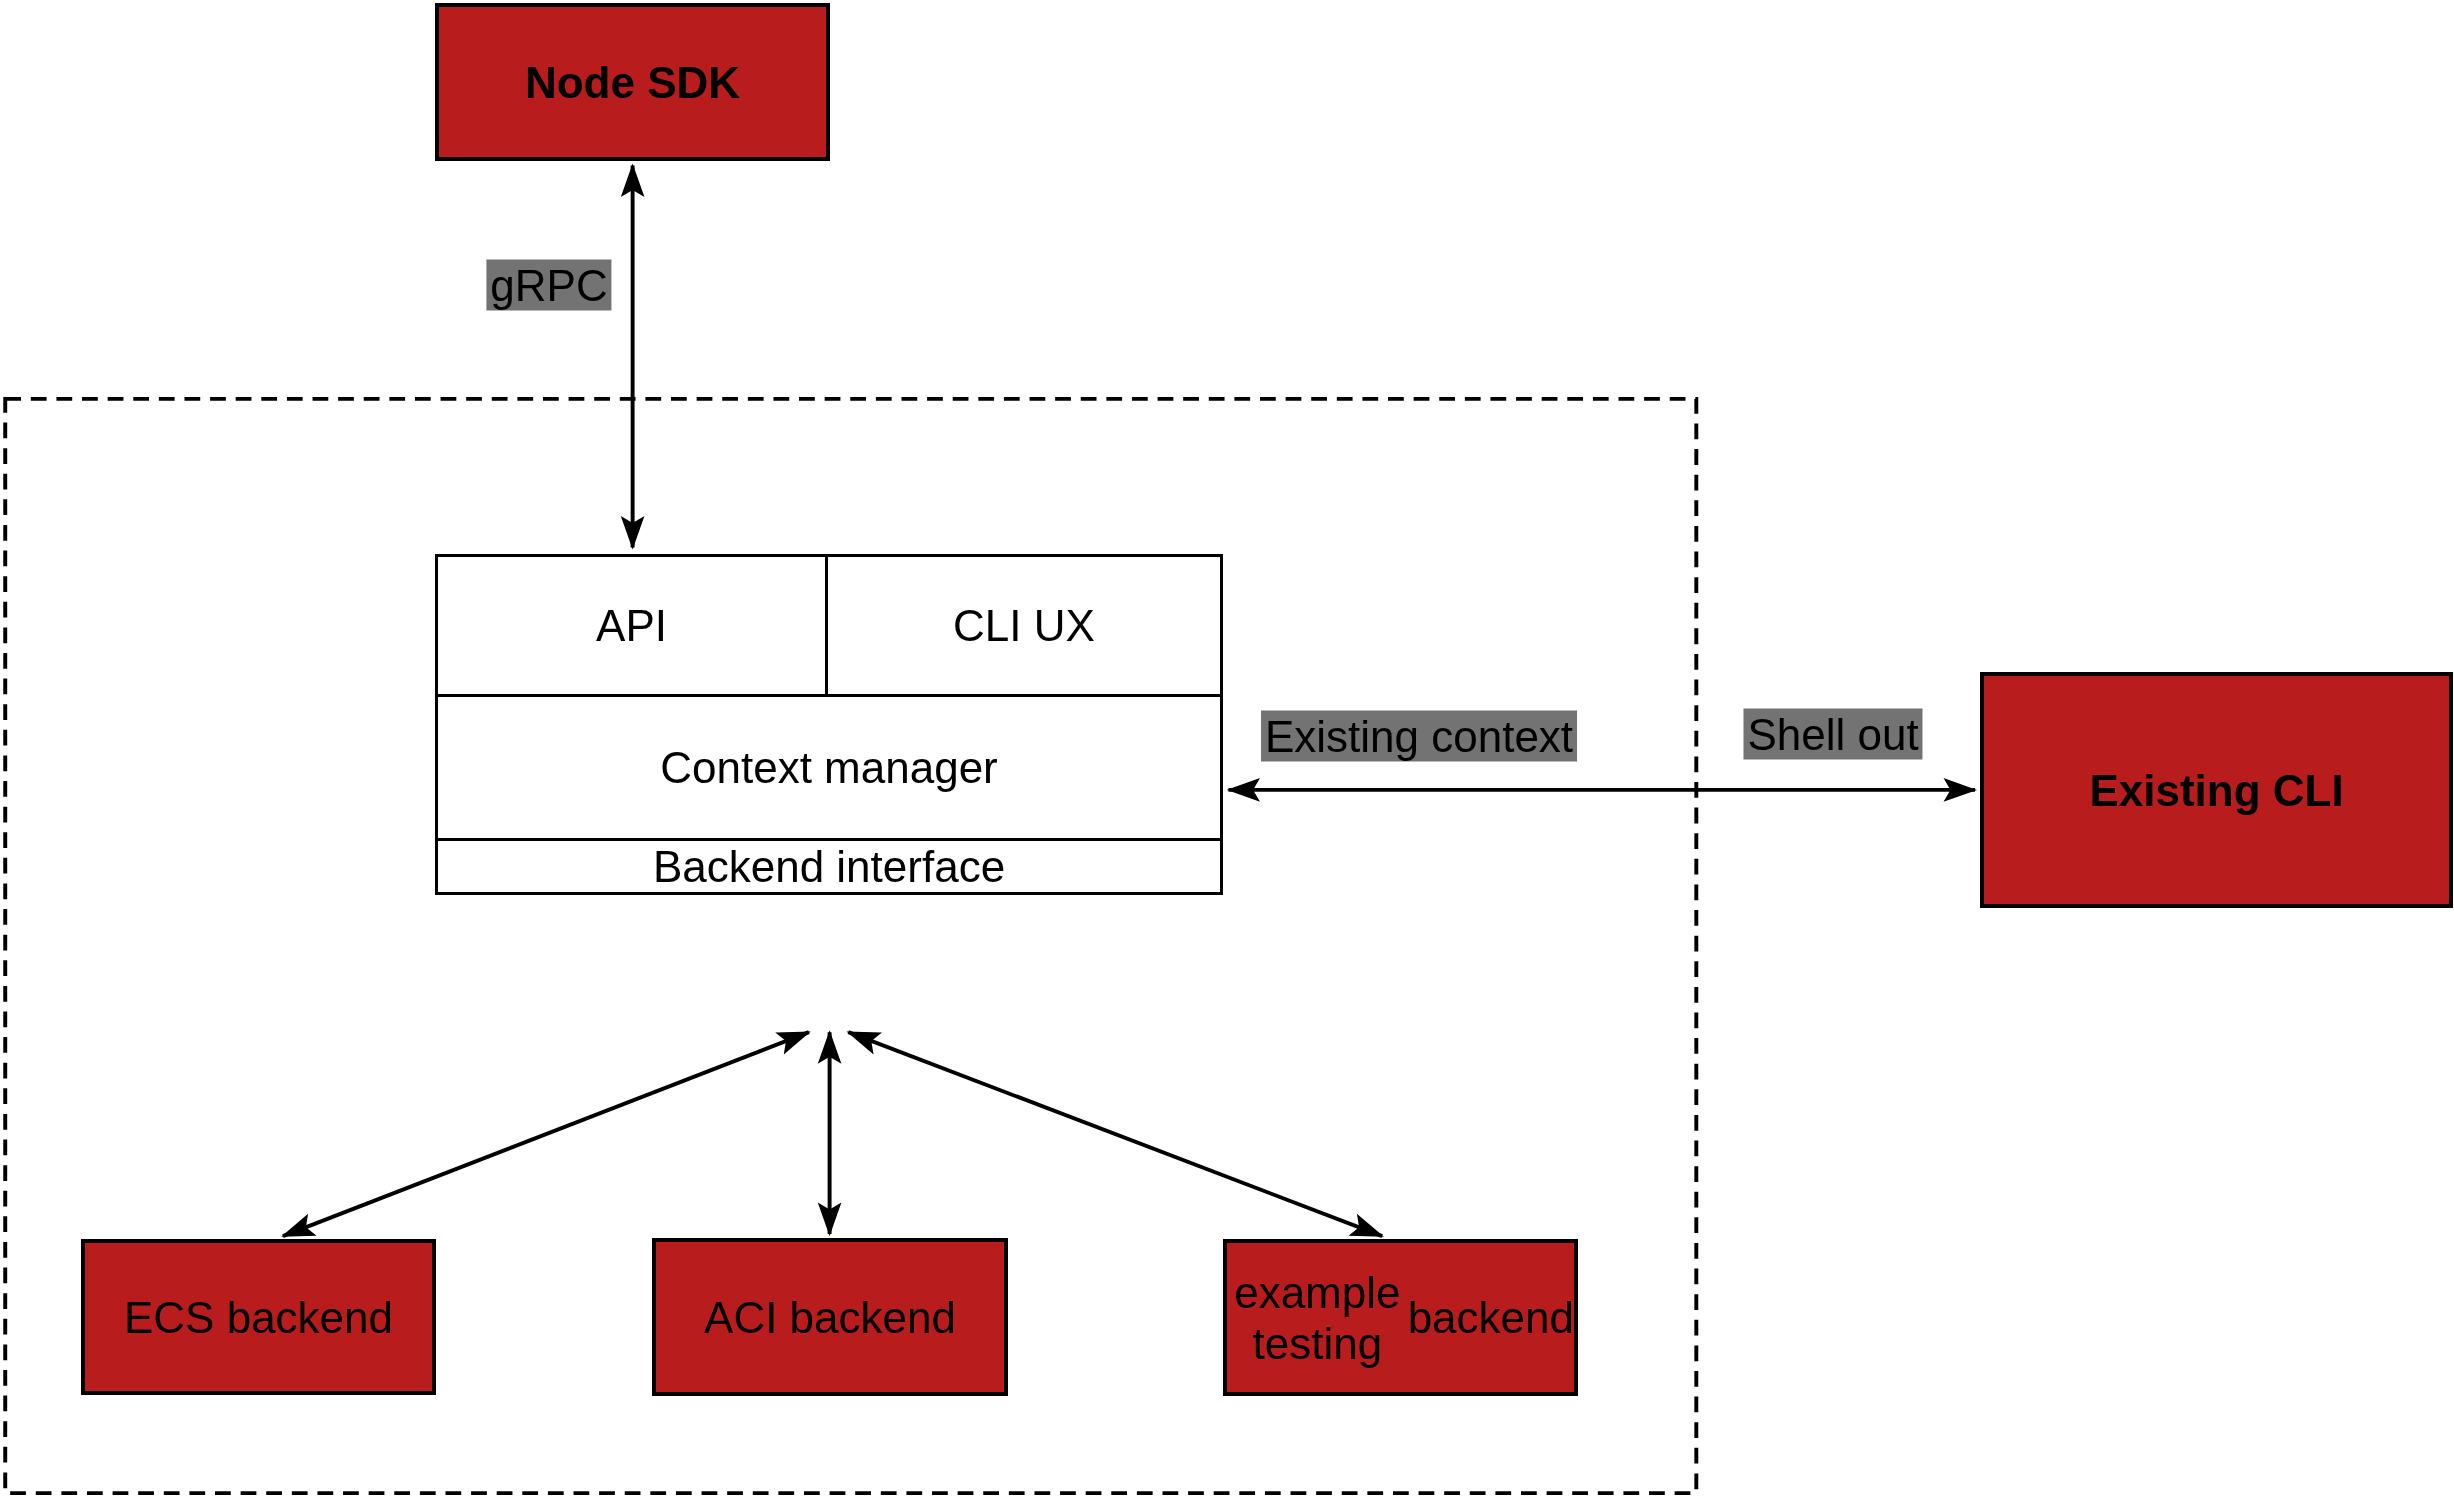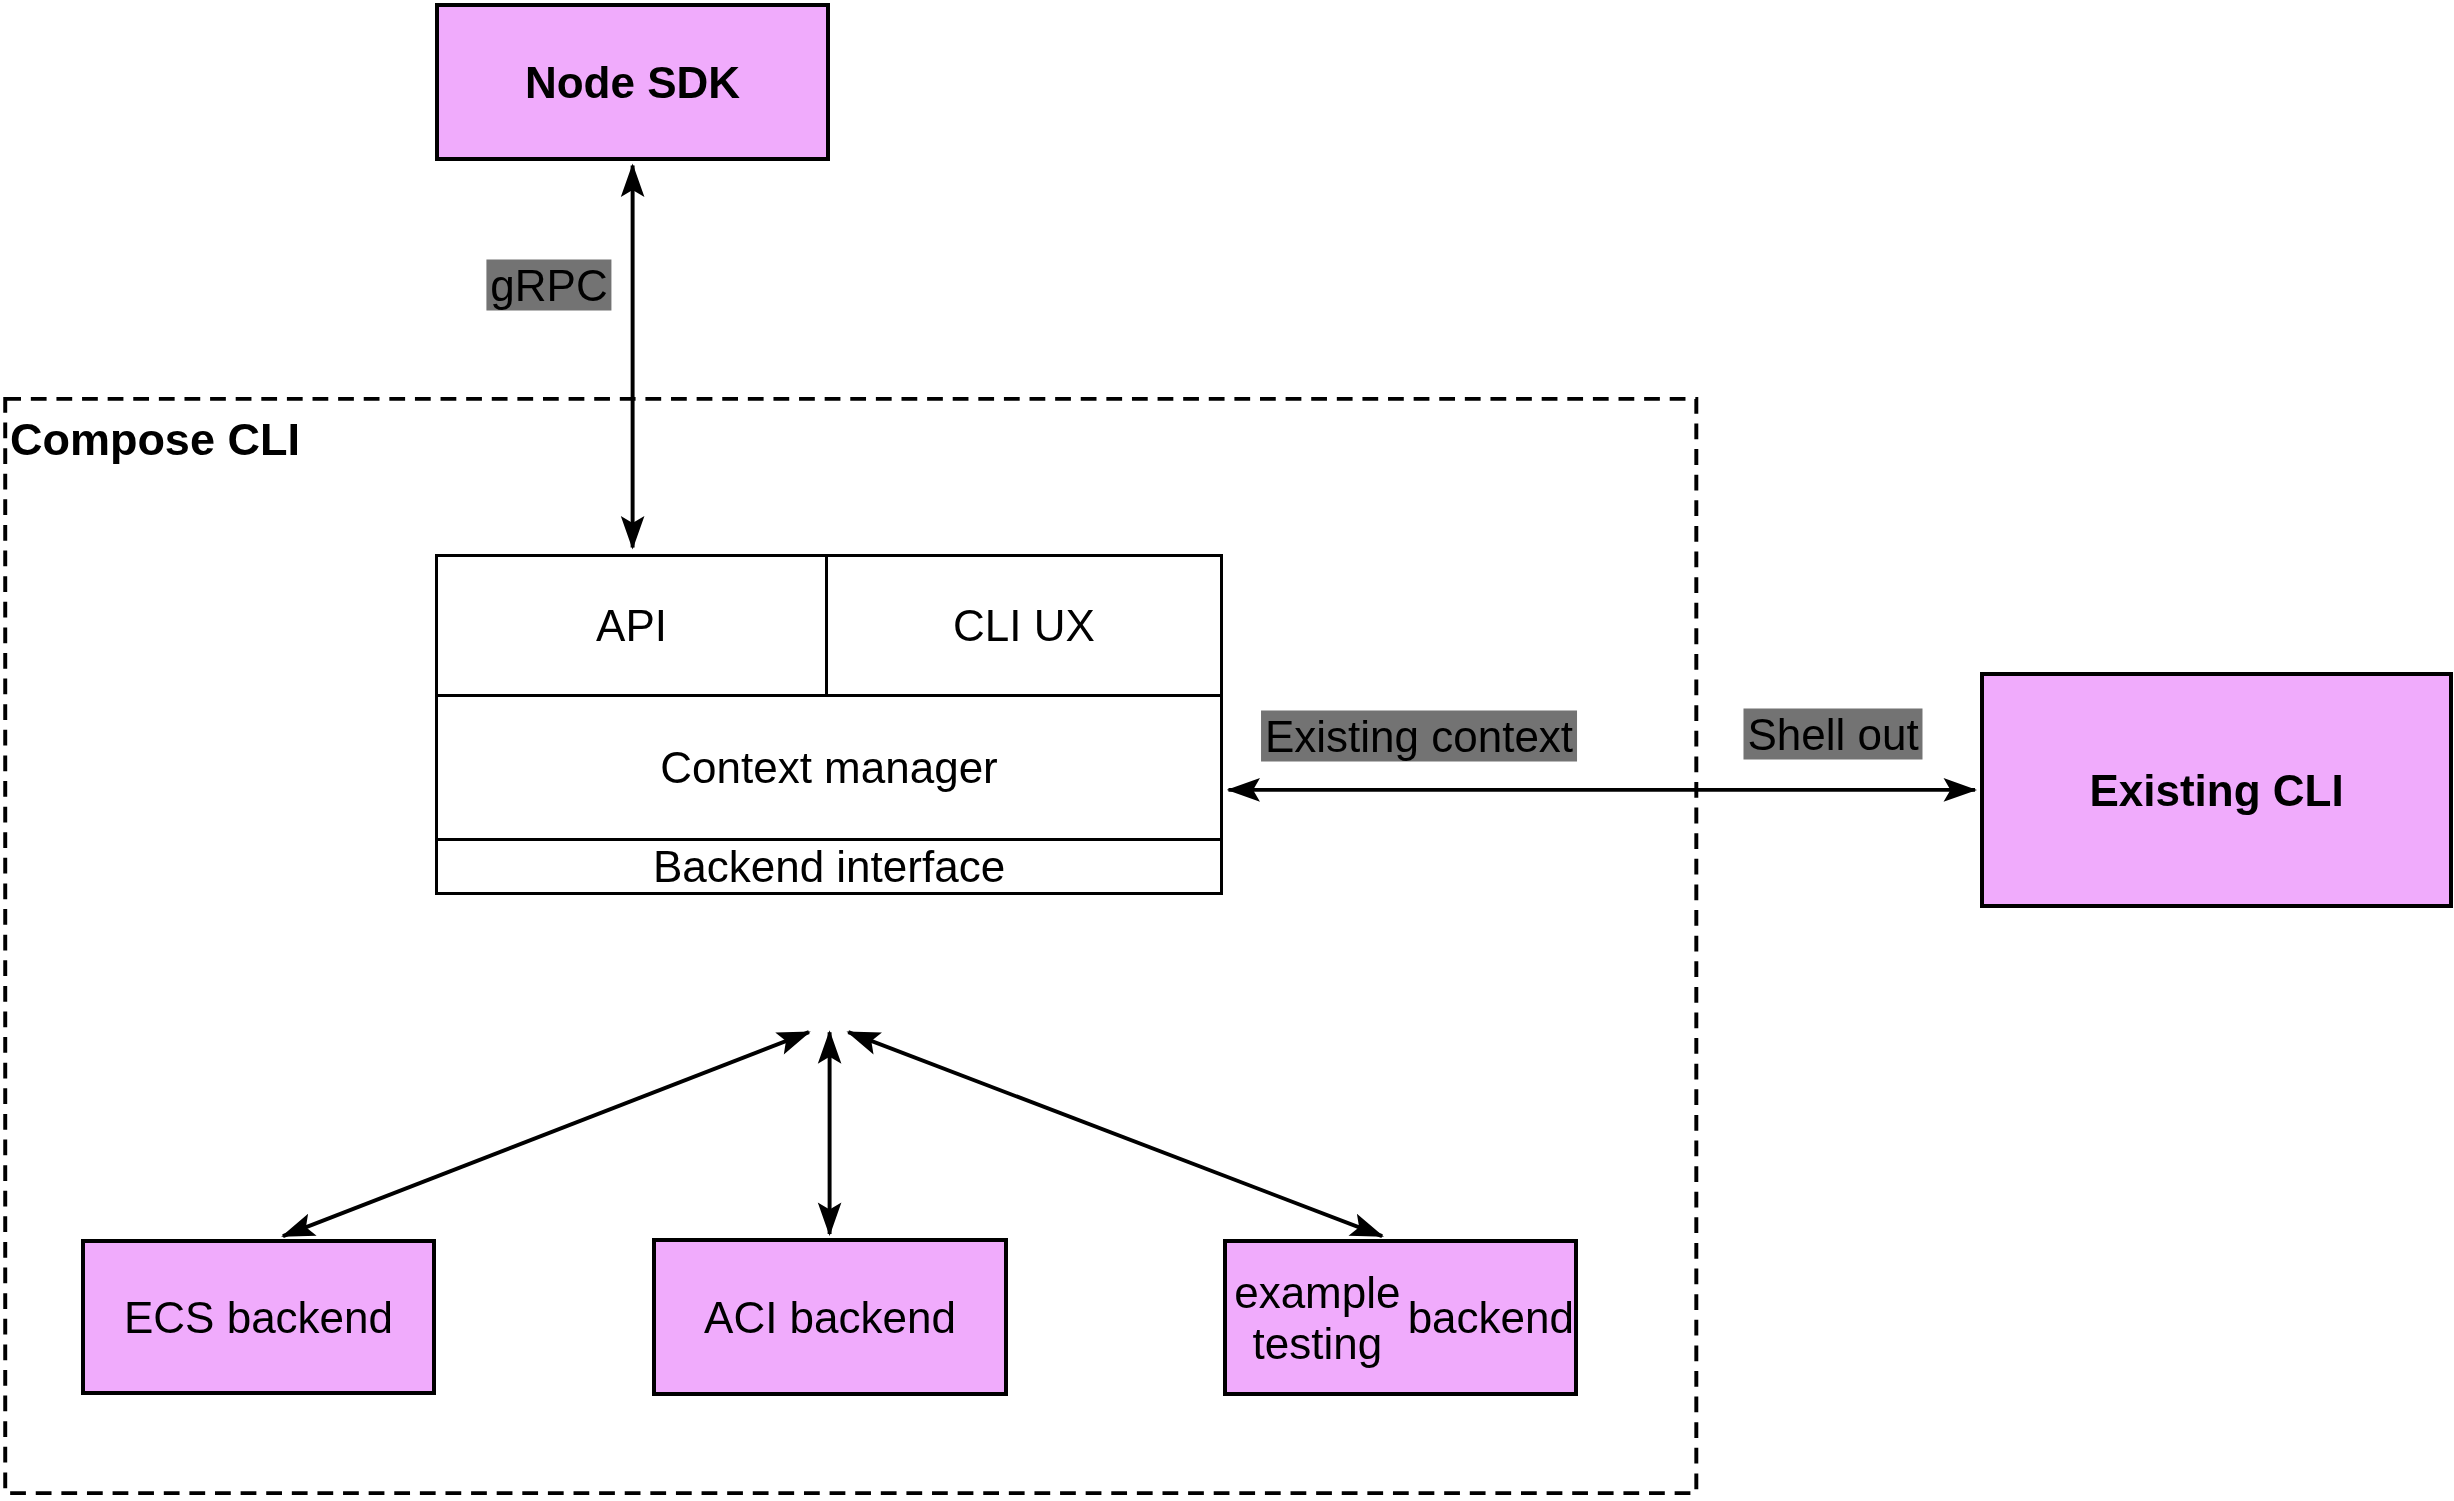--- a/index.html
+++ b/index.html
@@ -21,21 +21,21 @@
 
   svg.wires {
     position: absolute;
     left: 0; top: 0;
     width: 2455px; height: 1501px;
     z-index: 1;
   }
 
   .box {
     position: absolute;
-    background: #f0abfc;
+    background: #b91c1c;
     border: 4.9px solid #000000;
     display: flex;
     align-items: center;
     justify-content: center;
     text-align: center;
     font-size: 44px;
     line-height: 51px;
     z-index: 2;
   }
   .box.bold { font-weight: bold; }
@@ -129,21 +129,20 @@
 
     <line x1="842" y1="1048" x2="842" y2="1253" stroke="#000000" stroke-width="4" marker-start="url(#arrow)" marker-end="url(#arrow)"></line>
 
     <line x1="861" y1="1048" x2="1403" y2="1255" stroke="#000000" stroke-width="4" marker-start="url(#arrow)" marker-end="url(#arrow)"></line>
   </svg>
 
   <div class="box bold node-sdk">
     <span>Node SDK</span>
   </div>
 
-  <div class="container-label">Compose CLI</div>
 
   <div class="stack">
     <div class="row1">
       <div class="cell-api">
         <span>API</span>
       </div>
       <div class="cell-cliux">
         <span>CLI UX</span>
       </div>
     </div>

